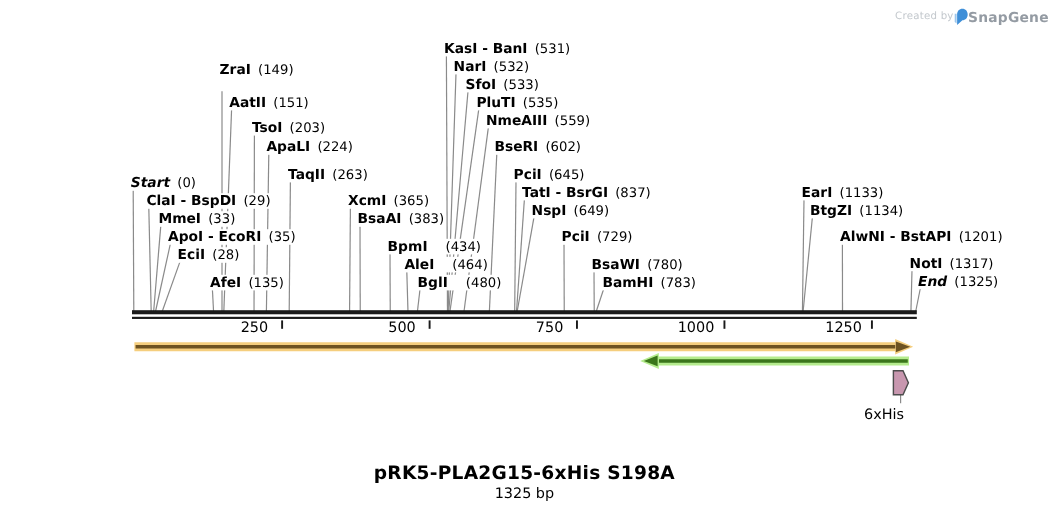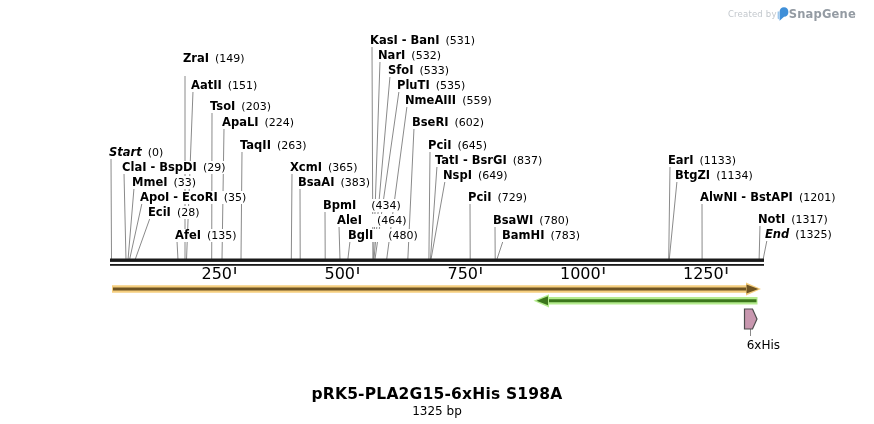--- a/index.html
+++ b/index.html
@@ -9,31 +9,31 @@
   }
   .overlay{position:absolute;left:0;top:0;width:874px;height:424px;}
   .site{
     position:absolute;white-space:nowrap;background:#fff;line-height:13px;
     font-weight:bold;font-size:11.5px;padding:0 1px;
   }
   .site .ps{font-weight:400;font-size:11px;margin-left:6px;}
   .site.gap-lg .ps{margin-left:15px;}
   .site .it{font-style:italic;}
   .rtick{
-    position:absolute;width:40px;text-align:right;font-size:16px;line-height:13px;
+    position:absolute;width:40px;text-align:center;font-size:12px;line-height:13px;
     font-weight:400;background:transparent;
   }
   .feature-label{
-    position:absolute;width:60px;text-align:right;font-size:12px;line-height:14px;
+    position:absolute;width:60px;text-align:left;font-size:12px;line-height:14px;
   }
   .title-block{position:absolute;left:237px;top:385px;width:400px;text-align:center;}
   .title-block .t{font-size:15.5px;font-weight:bold;line-height:18px;letter-spacing:.2px;}
   .title-block .bp{font-size:12px;line-height:14px;margin-top:1px;}
   .credit{
-    position:absolute;top:6px;right:18px;display:flex;align-items:center;gap:0;
+    position:absolute;top:6px;right:0;display:flex;align-items:center;gap:0;
   }
   .credit .cb{font-size:8.5px;color:#c3c8cd;letter-spacing:.2px;}
   .credit .sg{font-size:11.5px;color:#949ba3;font-weight:600;letter-spacing:.2px;}
 </style>
 </head>
 <body>
 
 <div class="canvas">
 
   <div class="credit">

